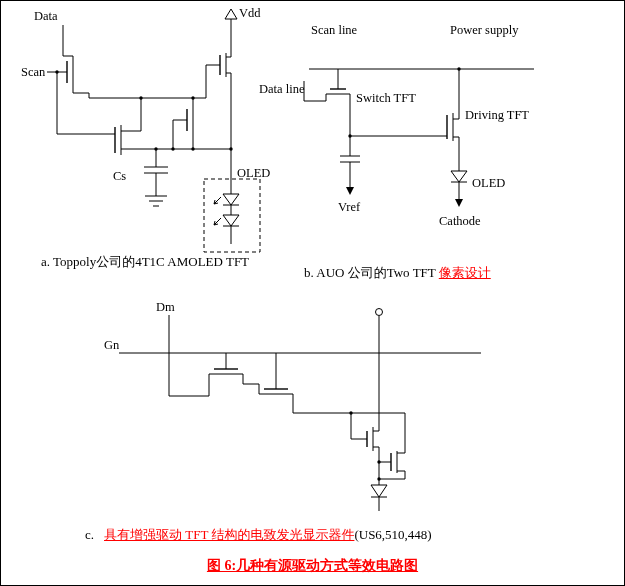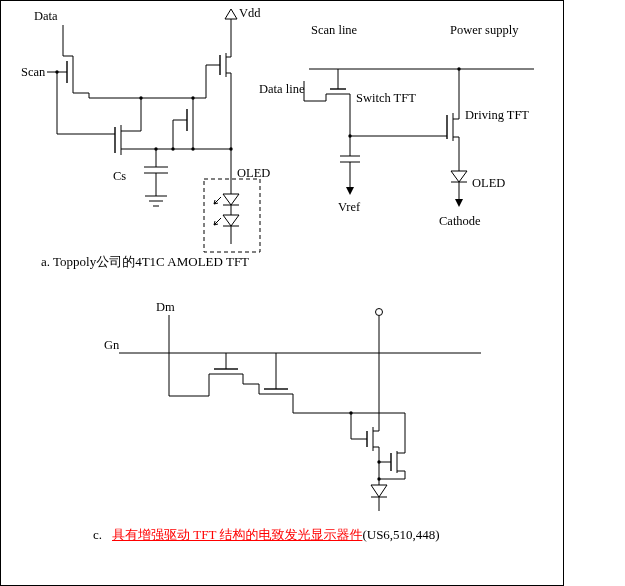--- a/index.html
+++ b/index.html
@@ -1,17 +1,17 @@
 <!DOCTYPE html>
 <html style="--accent-red: #ff0000;"><head>
 <meta charset="utf-8">
 <style>
   html,body{margin:0;padding:0;background:#fff;}
   .page{
-    position:relative;width:564px;height:586px;box-sizing:border-box;
+    position:relative;width:625px;height:586px;box-sizing:border-box;
     background:#fff;border:1px solid #000;overflow:hidden;
     font-family:"Liberation Serif",serif;
   }
   svg{position:absolute;left:0;top:0;}
   .wire{stroke:#000;stroke-width:1;fill:none;}
   .bar{stroke:#000;stroke-width:1.4;fill:none;}
   .dashed{stroke:#000;stroke-width:1;fill:none;stroke-dasharray:4 3;}
   .open-shape{fill:#fff;stroke:#000;stroke-width:1;}
   .fill-shape{fill:#000;stroke:none;}
   .dot{fill:#000;stroke:none;}
@@ -206,19 +206,25 @@
         <circle class="dot" cx="378" cy="461" r="1.7"></circle>
         <circle class="dot" cx="378" cy="478" r="1.7"></circle>
       </g>
     </g>
   </svg>
 
   <div class="caption" style="left:40px;top:252px">
     <span>a. Toppoly公司的4T1C AMOLED TFT</span>
   </div>
 
-
-  <div class="caption" style="left:92px;top:525px">
+  <div class="caption" style="left:303px;top:263px">
+    <span>b. AUO 公司的Two TFT </span><span class="red-ul">像素设计</span>
+  </div>
+
+  <div class="caption" style="left:84px;top:525px">
     <span class="cap-c-prefix">c.</span><span class="red-ul">具有增强驱动 TFT 结构的电致发光显示器件</span><span>(US6,510,448)</span>
   </div>
 
+  <div class="figure-caption">
+    <span class="red-ul">图 6:几种有源驱动方式等效电路图</span>
+  </div>
 
 </div>
 
 </body></html>

